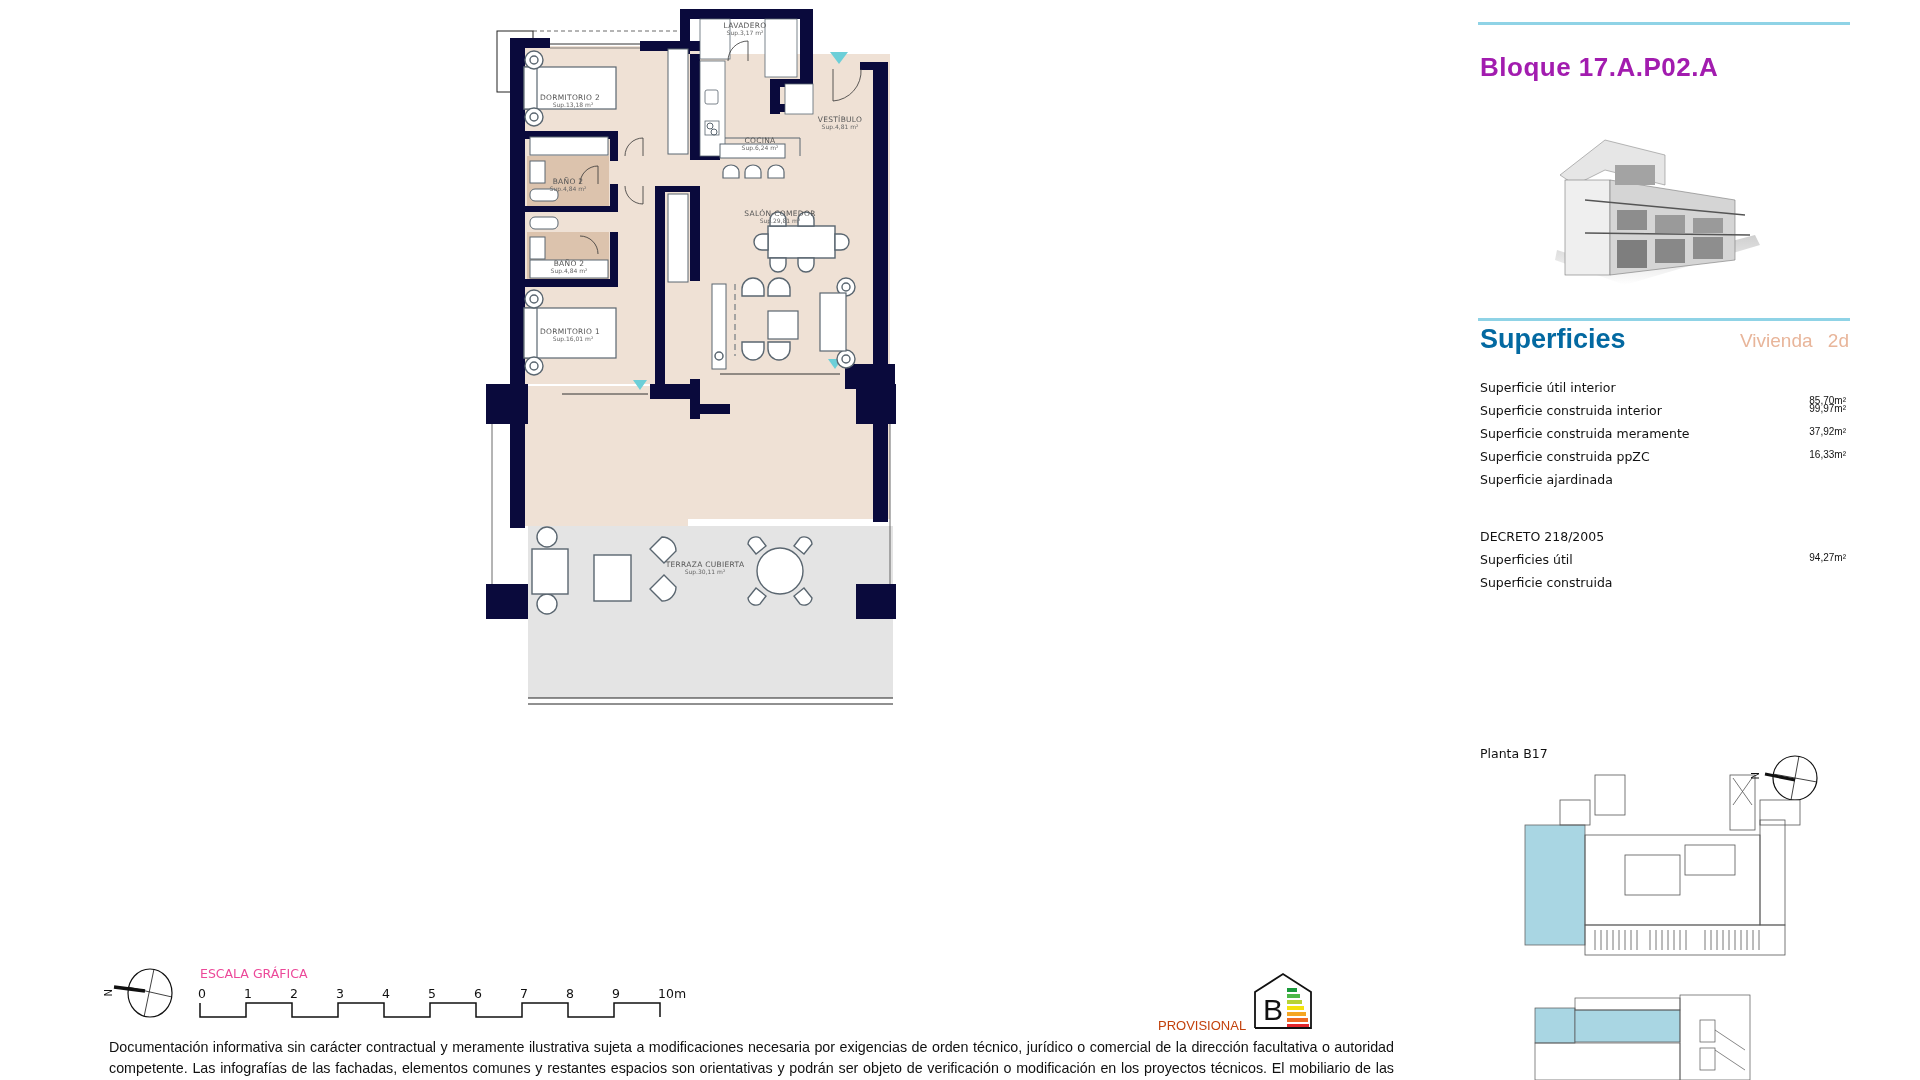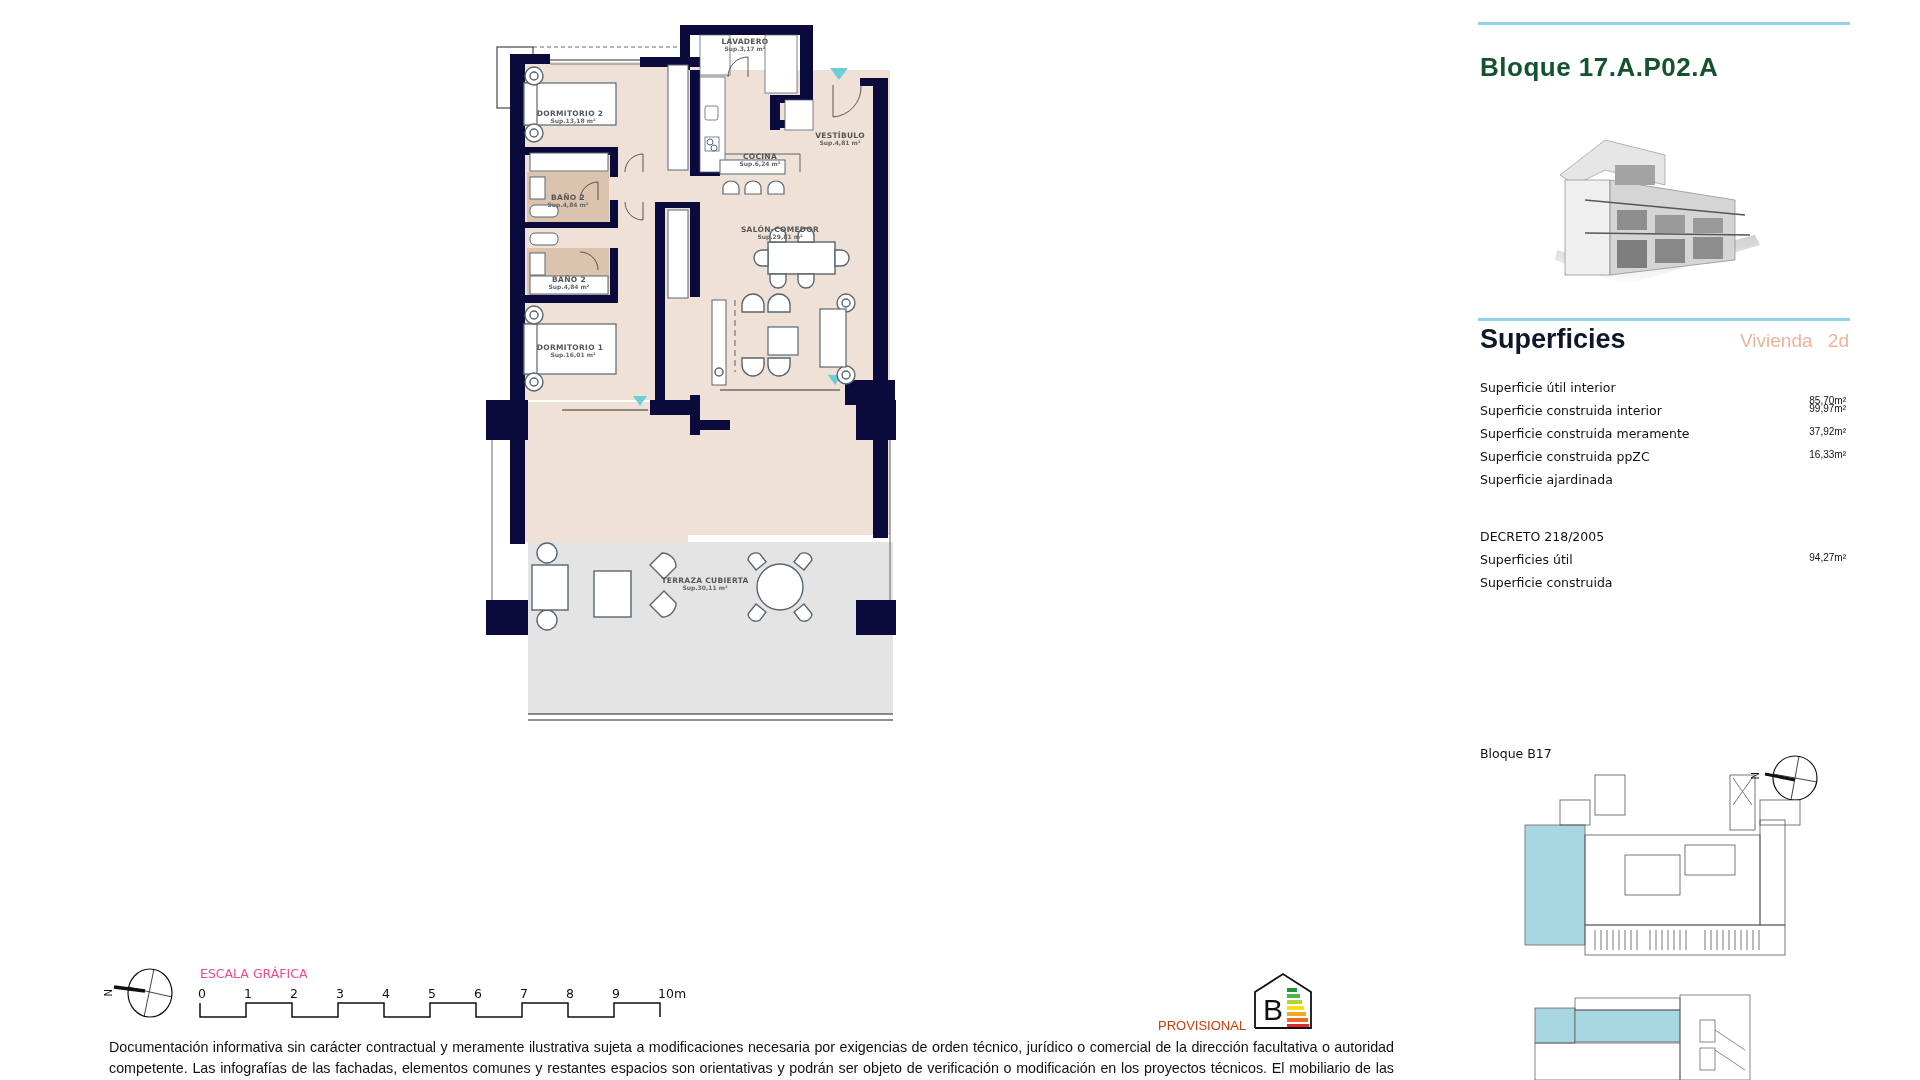--- a/index.html
+++ b/index.html
@@ -1,27 +1,27 @@
 <!DOCTYPE html>
 <html><head>
 <meta charset="utf-8">
 <style>
   html, body { margin:0; padding:0; background:#ffffff; }
   body { width:1920px; height:1080px; position:relative; overflow:hidden; font-family:"Liberation Sans", sans-serif; color:#111; }
   .abs { position:absolute; }
   
   .accent-line { position:absolute; height:3px; background:#8fd3e6; }
-  .title { position:absolute; left:1480px; top:52px; font-weight:bold; font-size:26px; letter-spacing:0.5px; color:#14532d; font-family:"Liberation Sans", sans-serif; }
-  .section-title { position:absolute; left:1480px; top:324px; font-weight:bold; font-size:27px; color:#0f172a; }
+  .title { position:absolute; left:1480px; top:52px; font-weight:bold; font-size:26px; letter-spacing:0.5px; color:#a21caf; font-family:"Liberation Sans", sans-serif; }
+  .section-title { position:absolute; left:1480px; top:324px; font-weight:bold; font-size:27px; color:#0369a1; }
   .type-label { position:absolute; left:1740px; top:330px; font-size:19px; color:#e8b59a; word-spacing:10px; }
   .row { position:absolute; left:1480px; width:366px; font-size:12.5px; display:flex; justify-content:space-between; color:#111; font-family:"DejaVu Sans", sans-serif; }
   .row .val { font-family:"Liberation Sans", sans-serif; font-size:10px;text-align:right; }
   .plain { position:absolute; font-size:12.5px; color:#111; font-family:"DejaVu Sans", sans-serif; }
   
-  .fp { position:absolute; left:480px; top:20px; width:480px; height:860px;font-weight:bold; }
+  .fp { position:absolute; left:480px; top:4px; width:480px; height:860px; }
   .room-label { font-family:"DejaVu Sans", sans-serif; font-size:7.5px; fill:#555; text-anchor:middle; letter-spacing:0.3px; }
   .room-sub { font-family:"DejaVu Sans", sans-serif; font-size:6px; fill:#666; text-anchor:middle; }
   
   .scale-title { position:absolute; left:200px; top:966px; font-size:12.5px; font-family:"DejaVu Sans", sans-serif; color:#ec4899; }
   .tick { position:absolute; font-size:12.5px; font-family:"DejaVu Sans", sans-serif; color:#111; }
   .disclaimer { position:absolute; left:109px; top:1037px; width:1285px; font-size:14.3px; line-height:21px; color:#111; font-family:"Liberation Sans", sans-serif; text-align:justify; }
   .provisional { position:absolute; left:1158px; top:1018px; font-size:13px; color:#c2410c; font-family:"Liberation Sans", sans-serif; }
   .planta { position:absolute; left:1480px; top:746px; font-size:12.5px; font-family:"DejaVu Sans", sans-serif; color:#111; }
 </style>
 </head>
@@ -271,21 +271,21 @@
 <div class="plain" style="left:1480px; top:529px;">DECRETO 218/2005</div>
 <div class="row" style="top:552px;">
   <span>Superficies útil</span>
   <span class="val">94,27m²</span>
 </div>
 <div class="row" style="top:575px;">
   <span>Superficie construida</span>
   <span class="val"></span>
 </div>
 
-<div class="planta">Bloque B17</div>
+<div class="planta">Planta B17</div>
 <div class="abs" style="left:1505px; top:760px; width:340px; height:200px;">
   <svg width="340" height="200" viewBox="0 0 340 200">
     <rect x="20" y="65" width="60" height="120" fill="#a9d6e3" stroke="#666" stroke-width="0.8"></rect>
     <g fill="none" stroke="#555" stroke-width="0.8">
       <rect x="80" y="75" width="175" height="90"></rect>
       <rect x="255" y="60" width="25" height="105"></rect>
       <rect x="225" y="15" width="25" height="55"></rect>
       <line x1="228" y1="18" x2="247" y2="45"></line>
         <line x1="247" y1="18" x2="228" y2="45"></line>
       <rect x="90" y="15" width="30" height="40"></rect>

